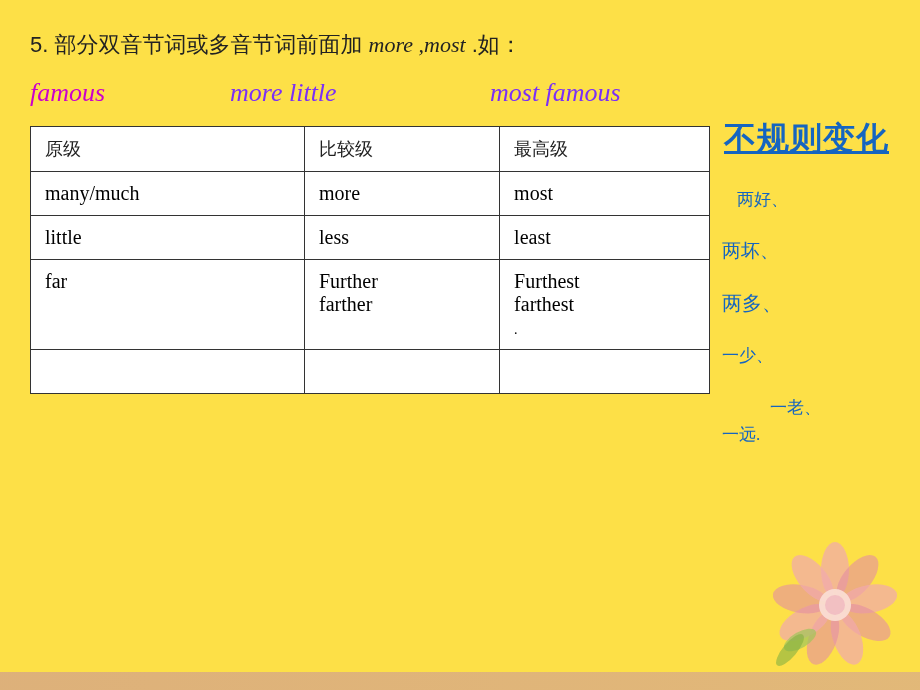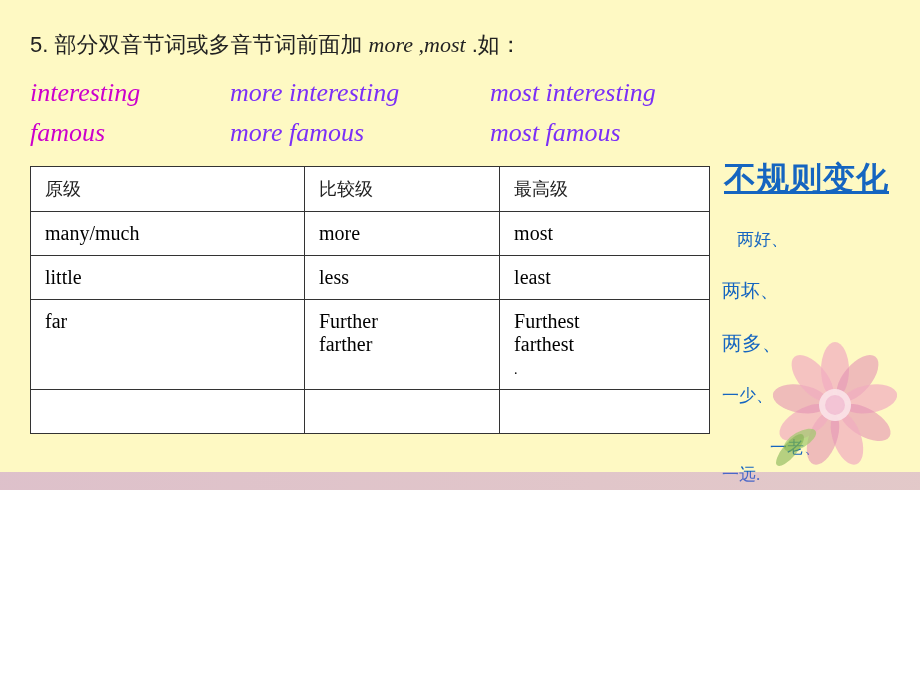--- a/index.html
+++ b/index.html
@@ -7,22 +7,22 @@
       width: 920px;
       height: 690px;
       background: #fff;
       font-family: 'SimSun', 'Song', serif;
       overflow: hidden;
       position: relative;
     }
 
     .page {
       width: 920px;
-      height: 490px;
-      background: #fef9c3;
+      height: 690px;
+      background: #fde047;
       padding: 30px 30px 20px 30px;
       position: relative;
     }
 
     .section-title {
       font-size: 22px;
       color: #222;
       margin-bottom: 18px;
       font-family: 'SimHei', 'Arial', sans-serif;
       font-weight: normal;
@@ -154,29 +154,24 @@
 
   <div class="section-title">
     <span style="color:#222;">5. </span>
     <span style="color:#222;font-size:22px;">部分双音节词或多音节词前面加</span>
     <span style="color:#222;font-style:italic;font-family:'Times New Roman',serif;font-size:22px;">more ,most</span>
     <span style="color:#222;font-size:22px;">.如：</span>
   </div>
 
   <div class="examples">
 
-    <div class="example-row">
-      <span class="word-base">interesting</span>
-      <span class="word-comparative">more interesting</span>
-      <span class="word-superlative">most interesting</span>
-    </div>
 
     <div class="example-row">
       <span class="word-base">famous</span>
-      <span class="word-comparative">more famous</span>
+      <span class="word-comparative">more little</span>
       <span class="word-superlative">most famous</span>
     </div>
   </div>
 
   <div style="position:relative; display:flex;">
 
     <table>
       <thead>
         <tr>
           <td>原级</td>

